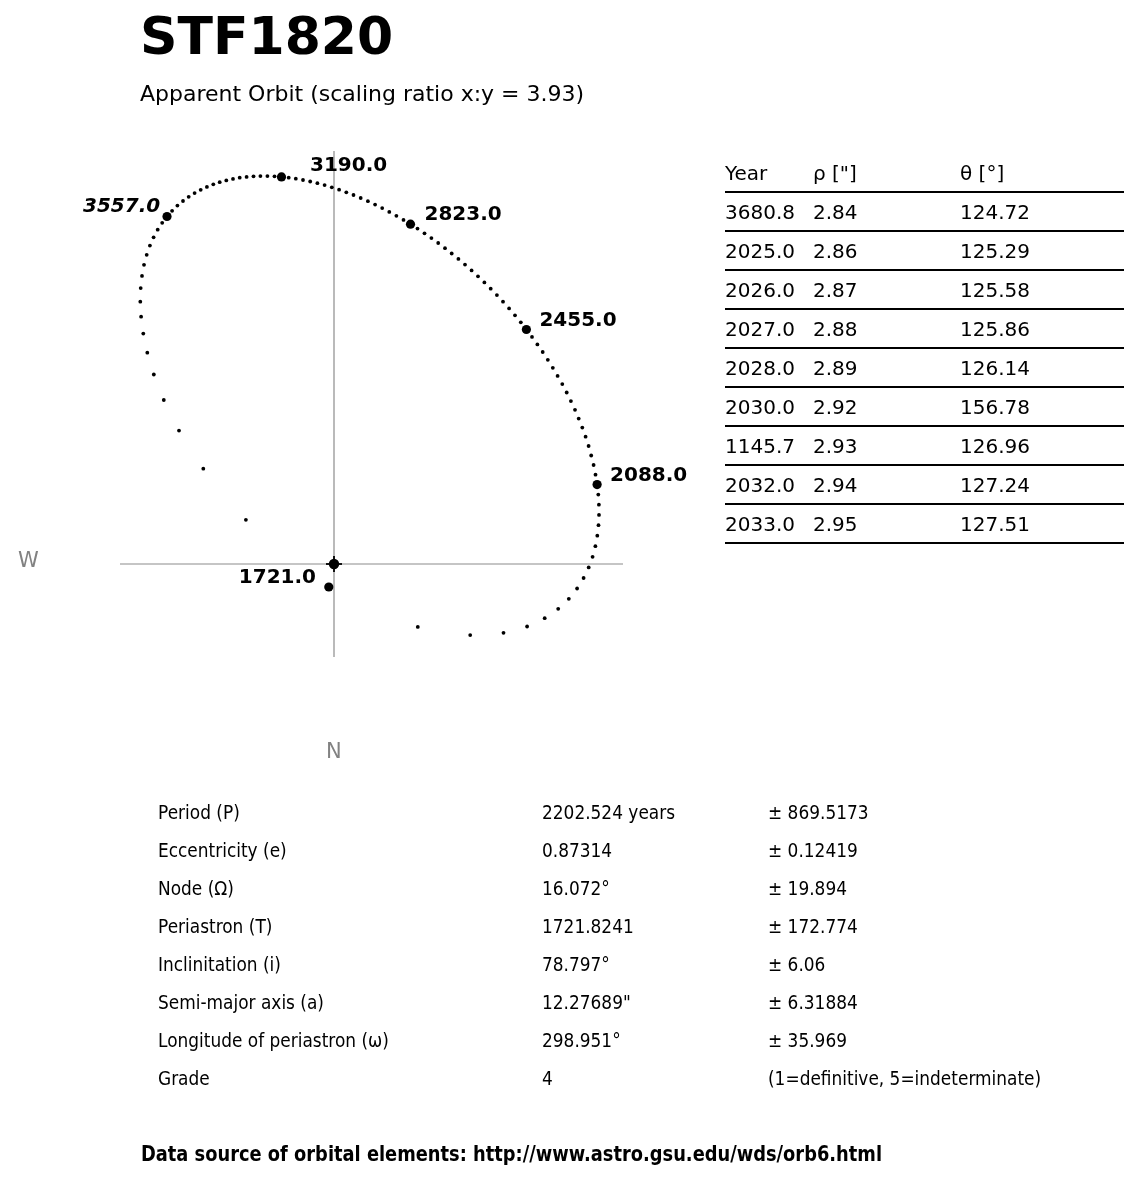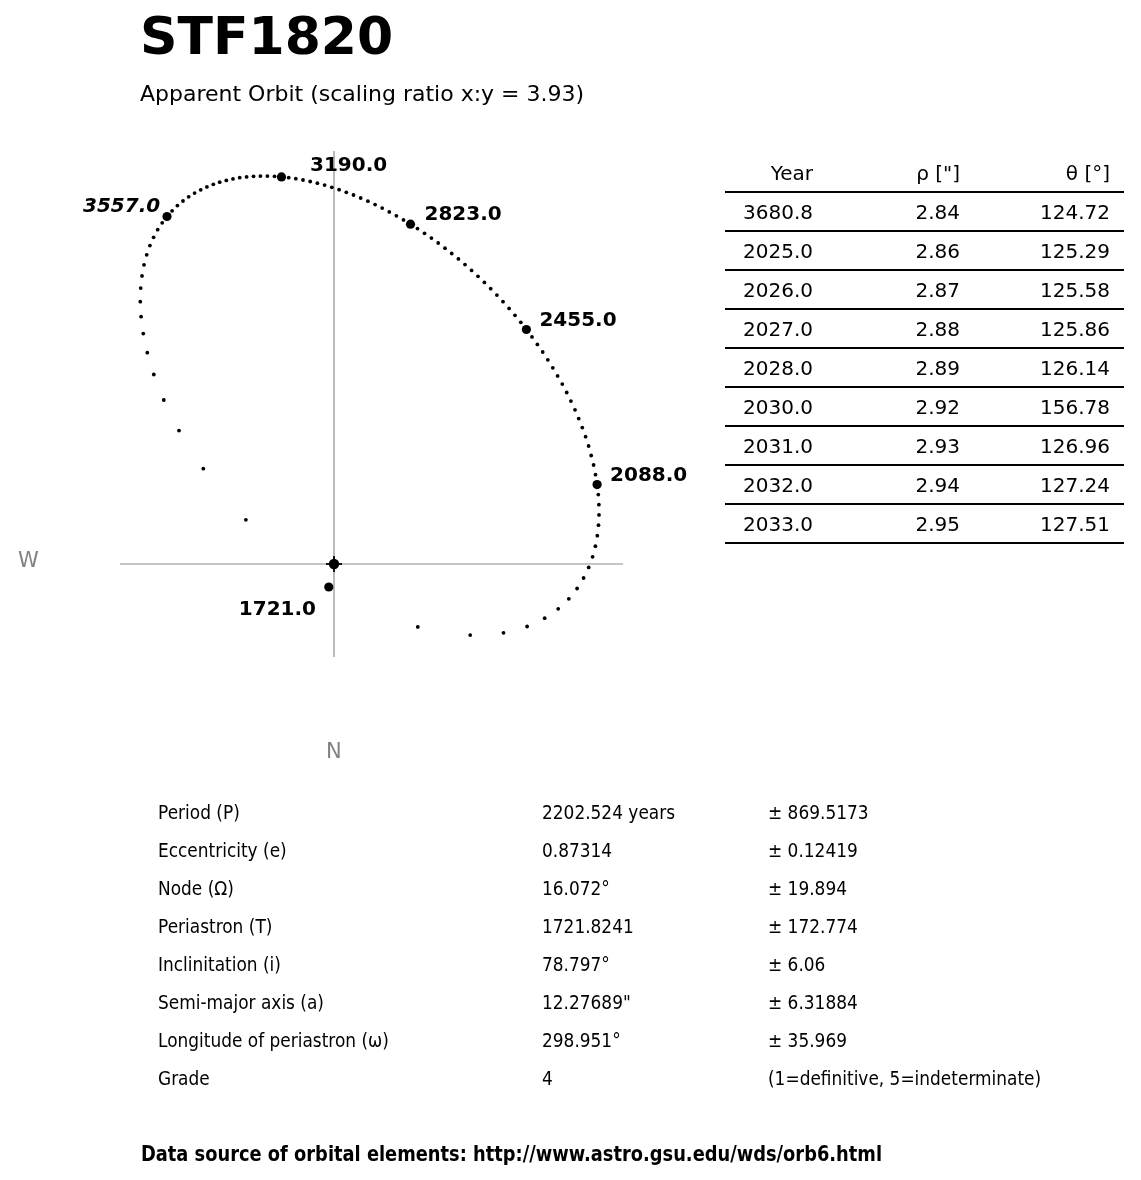--- a/index.html
+++ b/index.html
@@ -11,21 +11,21 @@
 
   svg.orbit{position:absolute;left:0;top:0;}
 
   .epoch-label{position:absolute;font-size:20px;font-weight:bold;line-height:20px;white-space:nowrap;}
   .axis-label{position:absolute;font-size:21px;line-height:21px;color:#828282;}
 
   table.eph{position:absolute;left:725px;top:155px;border-collapse:collapse;font-size:20px;table-layout:fixed;}
   table.eph col.c1{width:88px;} table.eph col.c2{width:147px;} table.eph col.c3{width:164px;}
   table.eph th{font-weight:normal;height:36px;}
   table.eph td{height:37px;}
-  table.eph th, table.eph td{text-align:right;padding:0;border-bottom:2px solid #000;vertical-align:middle;}
+  table.eph th, table.eph td{text-align:left;padding:0;border-bottom:2px solid #000;vertical-align:middle;}
   table.eph th:last-child, table.eph td:last-child{padding-right:14px;}
 
   .elements{position:absolute;left:158px;top:0;}
   .el-row{position:absolute;left:0;height:26px;white-space:nowrap;}
   .el-row span{position:absolute;top:0;font-size:19.5px;line-height:24px;display:inline-block;
                transform:scaleX(0.87);transform-origin:left top;white-space:nowrap;}
   .el-label{left:0;}
   .el-value{left:384px;}
   .el-error{left:610px;}
 
@@ -156,21 +156,21 @@
       <circle cx="526.4" cy="329.5" r="4.6" fill="#000000"></circle>
       <circle cx="410.5" cy="224.2" r="4.6" fill="#000000"></circle>
       <circle cx="281.5" cy="176.9" r="4.6" fill="#000000"></circle>
       <circle cx="167.0" cy="216.5" r="4.6" fill="#000000"></circle>
       <line x1="326" y1="564" x2="342" y2="564" stroke="#000" stroke-width="1.8"></line>
       <line x1="334" y1="556" x2="334" y2="572" stroke="#000" stroke-width="1.8"></line>
       <circle cx="334.0" cy="564.0" r="5.2" fill="#000000"></circle>
     </svg>
 
   <div id="epoch-labels">
-      <div class="epoch-label" style="left: 238.817px; top: 598px; text-align: right;">1721.0</div>
+      <div class="epoch-label" style="left: 238.817px; top: 566px; text-align: right;">1721.0</div>
       <div class="epoch-label" style="left: 610.123px; top: 463.582px;">2088.0</div>
       <div class="epoch-label" style="left: 539.445px; top: 308.528px;">2455.0</div>
       <div class="epoch-label" style="left: 424.53px; top: 203.179px;">2823.0</div>
       <div class="epoch-label" style="left: 310px; top: 153.876px;">3190.0</div>
       <div class="epoch-label" style="left: 83.0237px; top: 195.493px; font-style: italic;">3557.0</div>
     </div>
 
   <div class="axis-label" style="left:18px;top:550px;">W</div>
   <div class="axis-label" style="left:326px;top:741px;">N</div>
 
@@ -212,21 +212,21 @@
           <td>2028.0</td>
           <td>2.89</td>
           <td>126.14</td>
         </tr>
         <tr>
           <td>2030.0</td>
           <td>2.92</td>
           <td>156.78</td>
         </tr>
         <tr>
-          <td>2031.0</td>
+          <td>1145.7</td>
           <td>2.93</td>
           <td>126.96</td>
         </tr>
         <tr>
           <td>2032.0</td>
           <td>2.94</td>
           <td>127.24</td>
         </tr>
         <tr>
           <td>2033.0</td>

